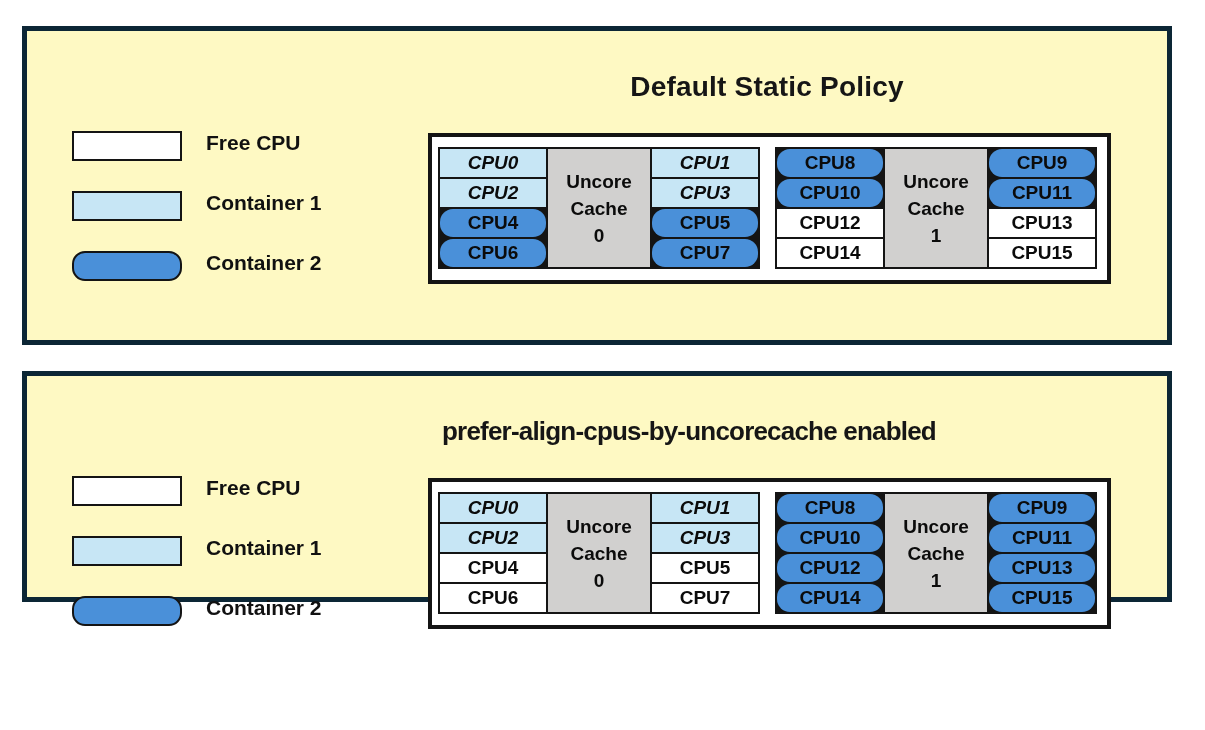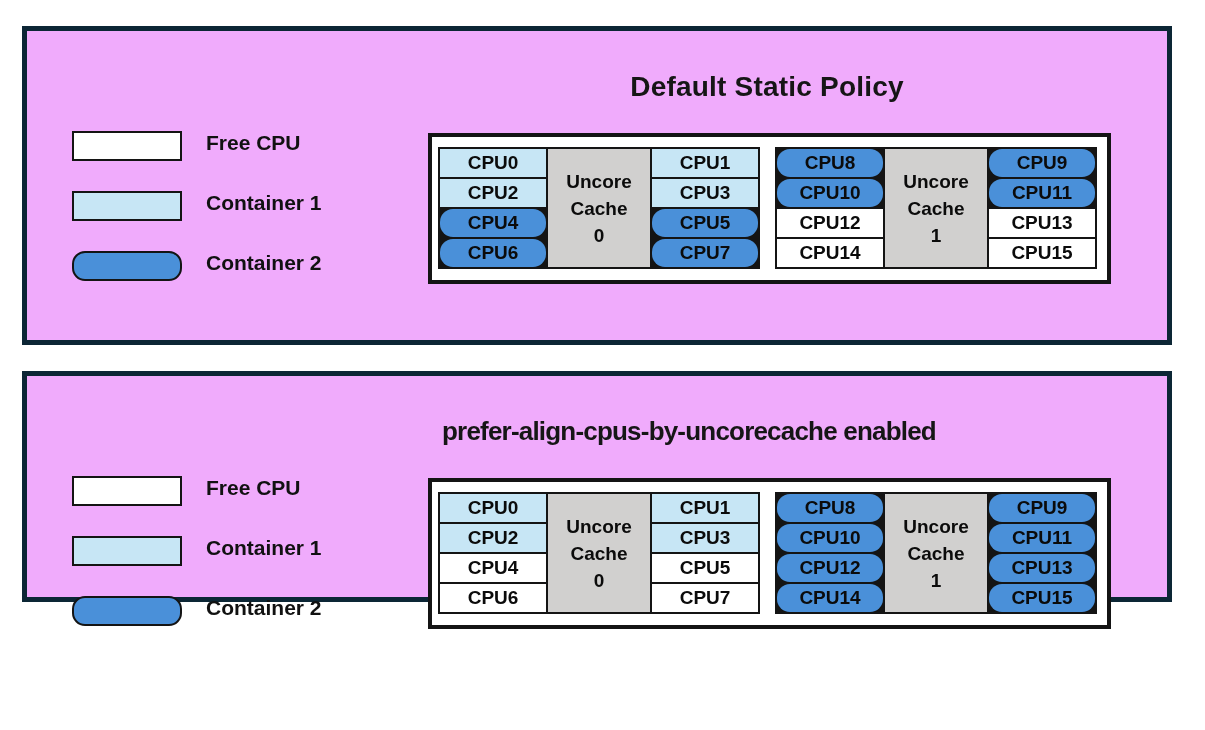--- a/index.html
+++ b/index.html
@@ -13,21 +13,21 @@
     width: 1205px;
     height: 730px;
     background: #ffffff;
     overflow: hidden;
   }
   .panel {
     position: absolute;
     left: 22px;
     width: 1150px;
     border: 5px solid var(--panel-border);
-    background: #f0abfc;
+    background: #fef9c3;
     box-sizing: border-box;
   }
   #panel0 { top: 26px;  height: 319px; }
   #panel1 { top: 371px; height: 231px; }
 
   .title {
     position: absolute;
     top: 40px;
     font-weight: bold;
     color: #161616;
@@ -110,21 +110,21 @@
     flex-direction: column;
     align-items: center;
     justify-content: center;
     line-height: 27px;
     background: var(--uncore);
     font-size: 19px;
     font-weight: bold;
     color: #0b0b0b;
   }
   .free        { background: var(--free); }
-  .container1  { background: var(--container1); }
+  .container1  { background: var(--container1); font-style: italic; }
   .container2  { background: var(--container2); border-radius: 13px; }
 </style>
 </head>
 <body>
 
 <div class="page">
 
   <section class="panel" id="panel0">
     <div class="title">Default Static Policy</div>
     <div class="legend">

